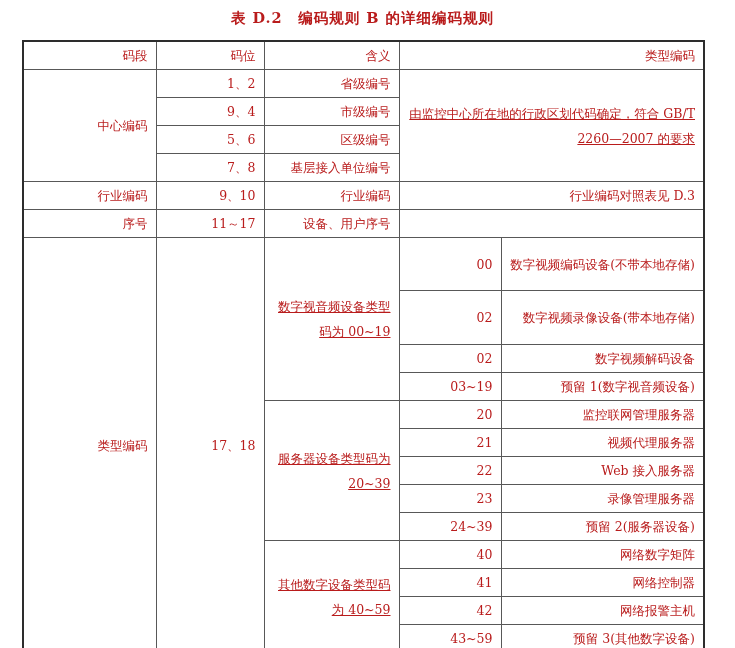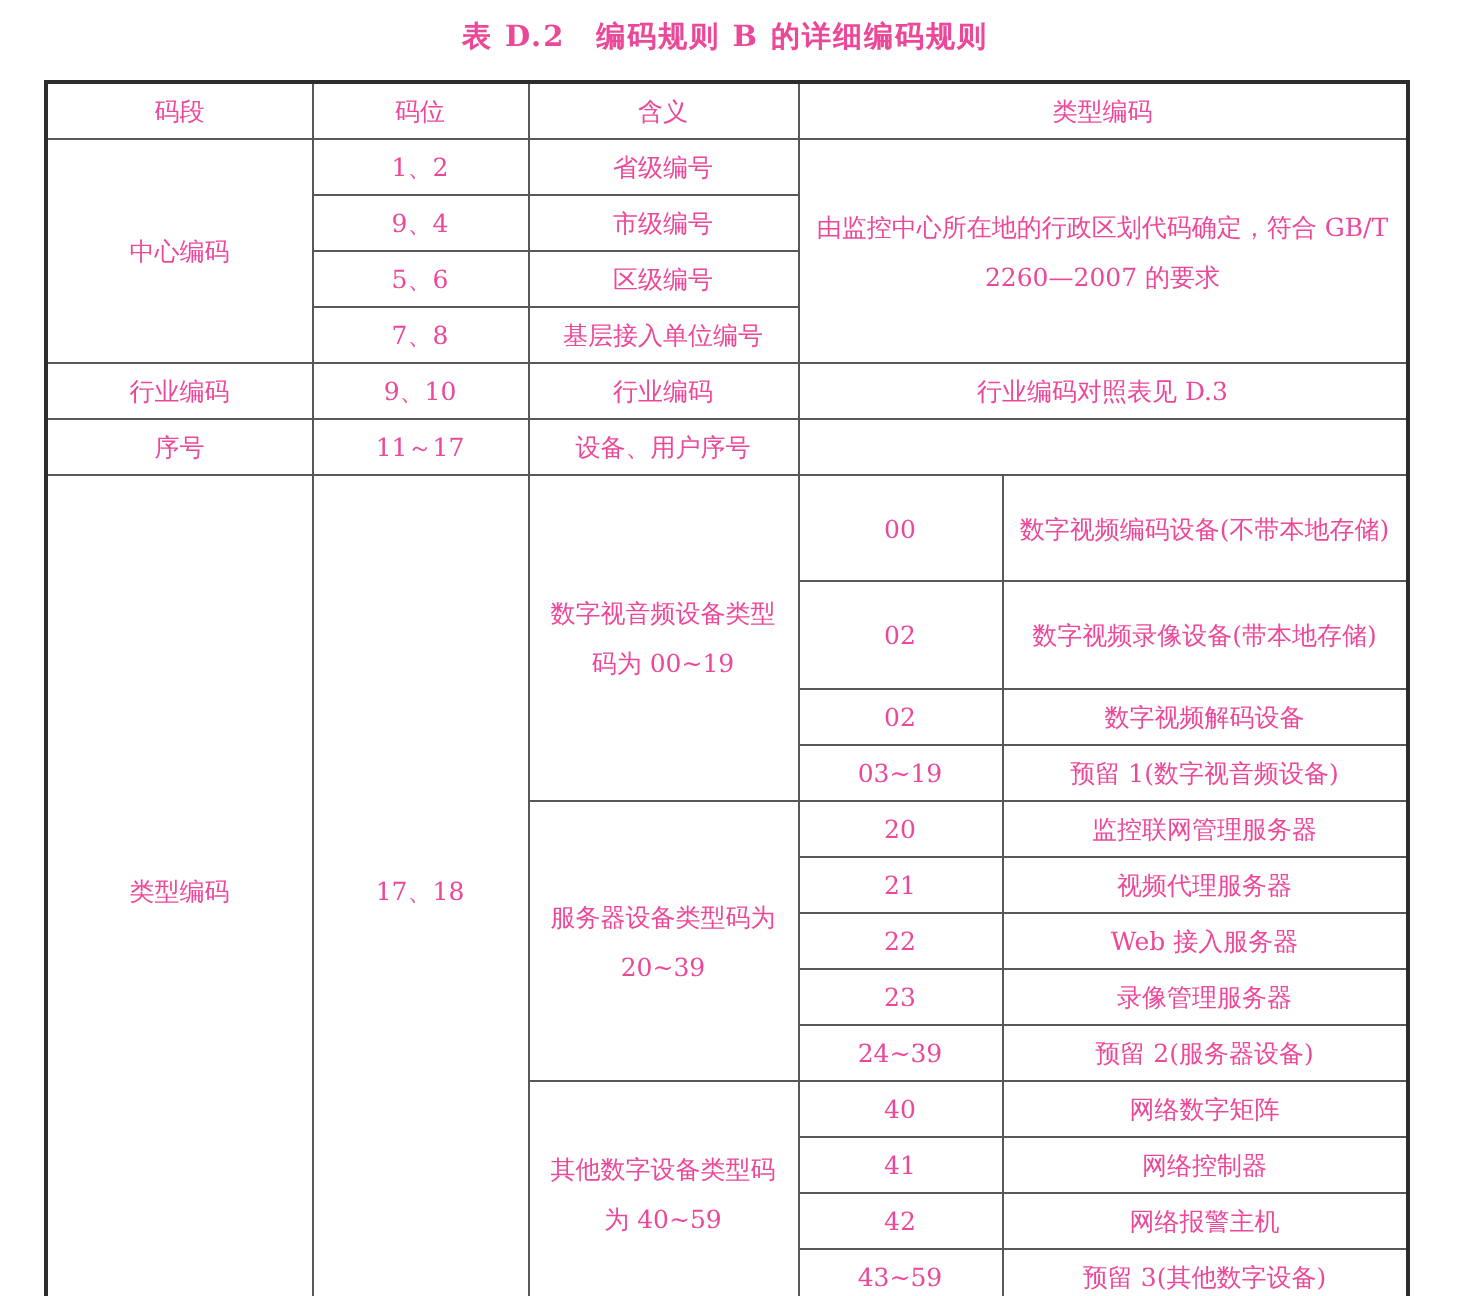--- a/index.html
+++ b/index.html
@@ -5,21 +5,21 @@
   html, body {
     margin: 0;
     padding: 0;
     background: #ffffff;
   }
   .page {
     position: relative;
     width: 735px;
     height: 648px;
     background: #ffffff;
-    color: #ec4899;
+    color: #b91c1c;
     font-family: "DejaVu Serif", "Liberation Serif", serif;
     overflow: hidden;
   }
   .doc-title {
     padding-top: 9px;
     width: 681px;
     margin-left: 22px;
     text-align: center;
     font-size: 14.5px;
     font-weight: bold;
@@ -33,30 +33,31 @@
     table-layout: fixed;
     font-size: 12.5px;
     line-height: 2.0;
     border: 2px solid #2d2d2d;
   }
   table.rules th,
   table.rules td {
     border: 1px solid #585858;
     padding: 1px 8px;
     vertical-align: middle;
-    text-align: center;
+    text-align: right;
     overflow: hidden;
     word-break: break-all;
   }
   table.rules th {
     font-weight: normal;
   }
   .justify {
     text-align: justify;
     text-justify: inter-ideograph;
+    text-decoration: underline;
   }
   tr.h26 { height: 26px; }
   tr.h27 { height: 27px; }
   tr.h28 { height: 28px; }
   tr.h53 { height: 53px; }
   tr.h54 { height: 54px; }
 </style>
 </head>
 <body>
 

